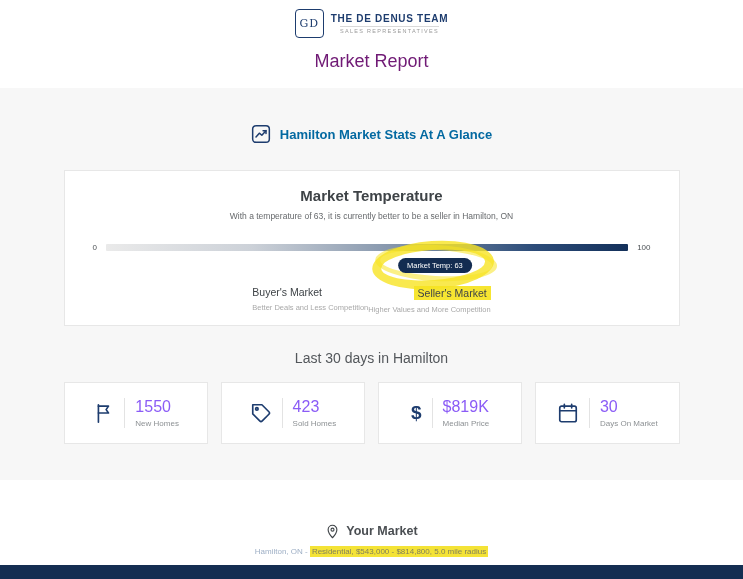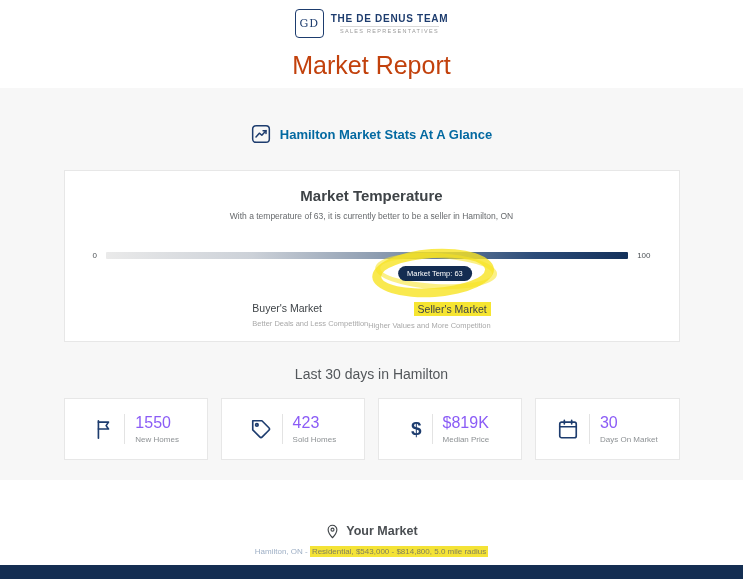--- a/index.html
+++ b/index.html
@@ -12,34 +12,34 @@
   .header{height:88px;box-sizing:border-box;padding-top:9px;
     display:flex;flex-direction:column;align-items:center;background:#fff;}
   .logo-row{display:flex;align-items:center;gap:7px;}
   .logo-box{width:27px;height:27px;border:1.5px solid #1d3c6e;border-radius:4px;
     display:flex;align-items:center;justify-content:center;
     font-family:"DejaVu Serif", serif;font-size:11px;color:#1d3c6e;letter-spacing:1px;}
   .team-text{display:flex;flex-direction:column;align-items:center;}
   .team-name{font-size:10px;font-weight:bold;color:#1d3c6e;letter-spacing:.7px;}
   .team-sub{font-size:5.5px;color:#9a9a9a;letter-spacing:1.3px;margin-top:2px;
     border-top:1px solid #d9d9d9;padding-top:1.5px;}
-  .page-title{margin-top:13px;font-size:25px;color:#c2410c;font-weight:500;}
+  .page-title{margin-top:13px;font-size:18px;color:#701a75;font-weight:500;}
   
   .gray-section{background:#f7f7f7;height:392px;box-sizing:border-box;padding-top:36px;}
   .section-head{display:flex;align-items:center;justify-content:center;gap:9px;}
   .section-head svg{width:20px;height:20px;display:block;}
   .section-title{font-size:13px;font-weight:bold;color:#0369a1;}
   
   .temp-card{width:616px;margin:26px auto 0;background:#fff;border:1px solid #e7e7e7;
     box-sizing:border-box;padding:16px 28px 11px;}
   .temp-title{text-align:center;font-size:15px;font-weight:bold;color:#3e4347;}
   .temp-sub{text-align:center;font-size:8.5px;color:#66696c;margin-top:7px;}
   .temp-bar-row{display:flex;align-items:center;margin-top:15px;margin-bottom:27px;}
   .temp-scale{font-size:8px;color:#4e5357;flex:0 0 auto;}
-  .temp-track{flex:1;height:7px;margin:16px 9px;position:relative;border-radius:1px;
+  .temp-track{flex:1;height:7px;margin:8px 9px;position:relative;border-radius:1px;
     background:linear-gradient(90deg,#eaeaea 0%,#ccd1d8 28%,#8596ac 55%,#2c4c79 82%,#13305a 100%);}
   .temp-marker{position:absolute;top:10px;left:63%;transform:translateX(-50%);}
   .marker-ellipse{position:absolute;left:47%;top:58%;width:104px;height:30px;
     transform:translate(-50%,-50%) rotate(-4deg);
     border:9px solid rgba(247,228,35,.8);border-radius:50%;}
   .marker-ellipse2{position:absolute;left:52%;top:45%;width:112px;height:26px;
     transform:translate(-50%,-50%) rotate(3deg);
     border:5px solid rgba(247,228,35,.55);border-radius:50%;}
   .marker-pill{position:relative;z-index:2;background:#132c51;color:#fff;
     font-size:7.5px;padding:3px 9px;border-radius:9px;white-space:nowrap;display:inline-block;}

